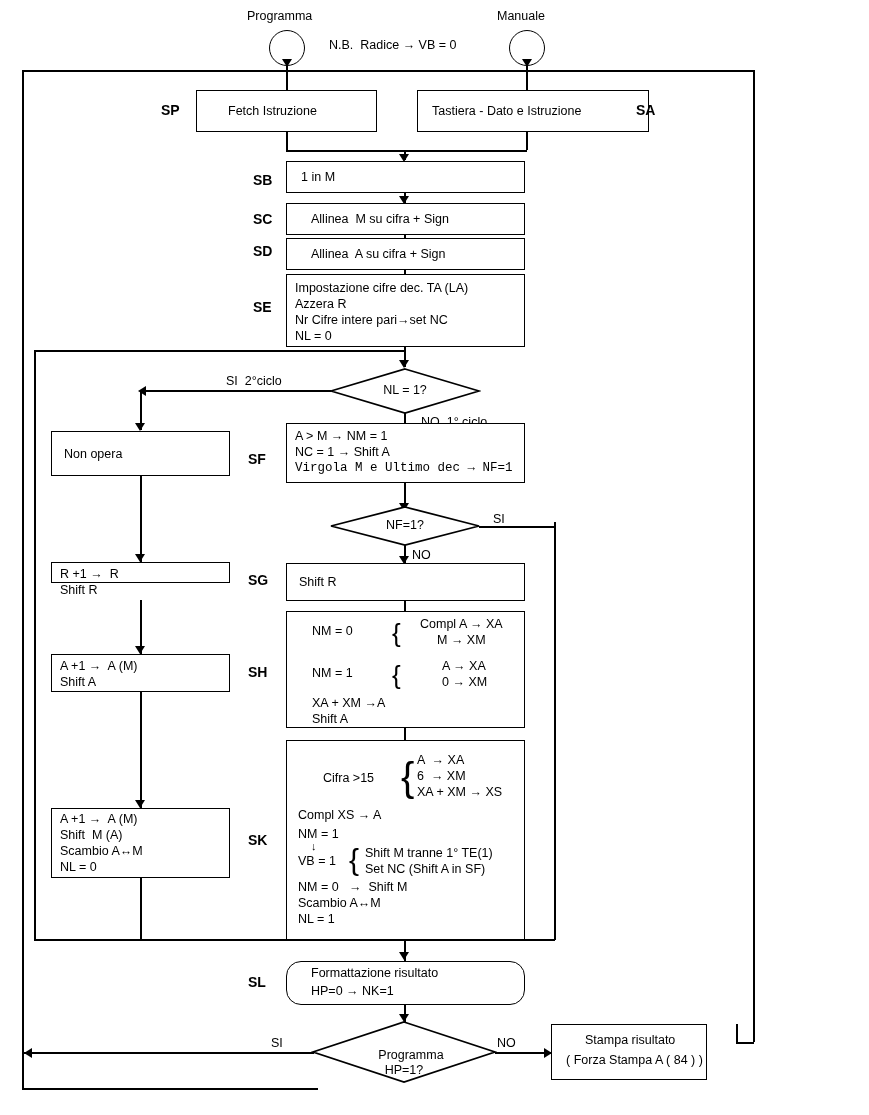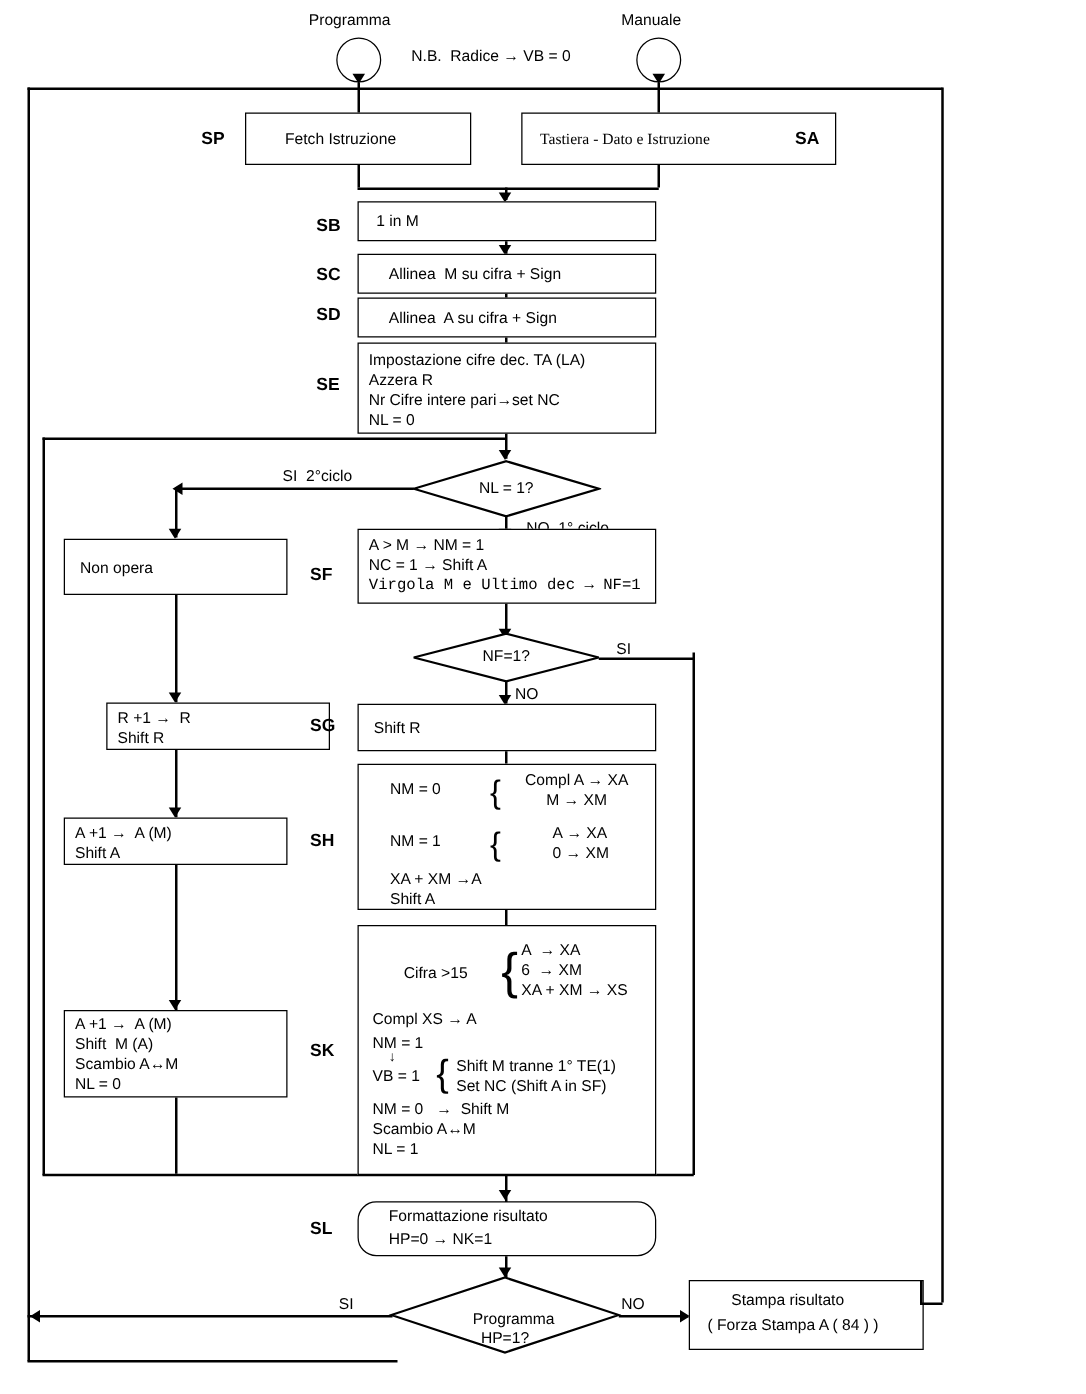--- a/index.html
+++ b/index.html
@@ -115,21 +115,21 @@
   <div class="arrow arrow-down" style="left:282px; top:59px;"></div>
   <div class="arrow arrow-down" style="left:522px; top:59px;"></div>
 
   <div class="lbl bold" style="left:161px; top:102px;">SP</div>
   <div class="box" style="left:196px; top:90px; width:181px; height:42px;">
     <div class="txt" style="left:31px; top:13px;">Fetch Istruzione</div>
   </div>
 
   <div class="line vline" style="left:286px; top:66px; height:24px;"></div>
 
-  <div class="box" style="left:417px; top:90px; width:252px; height:42px;font-family:Liberation Serif, serif;">
+  <div class="box" style="left:417px; top:90px; width:232px; height:42px;">
     <div class="txt" style="left:14px; top:13px;">Tastiera - Dato e Istruzione</div>
   </div>
   <div class="lbl bold" style="left:636px; top:102px;text-align:right;">SA</div>
   <div class="line vline" style="left:526px; top:66px; height:24px;"></div>
 
   <div class="line vline" style="left:286px; top:132px; height:18px;"></div>
   <div class="line vline" style="left:526px; top:132px; height:18px;"></div>
   <div class="line hline" style="left:286px; top:150px; width:241px;"></div>
   <div class="line vline" style="left:404px; top:150px; height:10px;"></div>
   <div class="arrow arrow-down" style="left:399px; top:154px;"></div>
@@ -209,21 +209,21 @@
   </div>
   <div class="dlabel" style="left:329px; top:518px; width:152px;">NF=1?</div>
 
   <div class="lbl" style="left:493px; top:512px;">SI</div>
   <div class="line hline" style="left:479px; top:526px; width:76px;"></div>
 
   <div class="lbl" style="left:412px; top:548px;">NO</div>
   <div class="line vline" style="left:404px; top:545px; height:18px;"></div>
   <div class="arrow arrow-down" style="left:399px; top:556px;"></div>
 
-  <div class="box" style="left:51px; top:562px; width:179px; height:38px;margin-left:34px;">
+  <div class="box" style="left:51px; top:562px; width:179px; height:21px;">
     <div class="txt" style="left:8px; top:4px;">R +1 →  R</div>
     <div class="txt" style="left:8px; top:20px;">Shift R</div>
   </div>
 
   <div class="lbl bold" style="left:248px; top:572px;">SG</div>
   <div class="box" style="left:286px; top:563px; width:239px; height:38px;">
     <div class="txt" style="left:12px; top:11px;">Shift R</div>
   </div>
 
   <div class="line vline" style="left:140px; top:600px; height:54px;"></div>
@@ -303,21 +303,21 @@
   </div>
 
   <div class="lbl" style="left:271px; top:1036px;">SI</div>
   <div class="line hline" style="left:22px; top:1052px; width:292px;"></div>
   <div class="arrow arrow-left" style="left:24px; top:1048px;"></div>
 
   <div class="lbl" style="left:497px; top:1036px;">NO</div>
   <div class="line hline" style="left:495px; top:1052px; width:56px;"></div>
   <div class="arrow arrow-right" style="left:544px; top:1048px;"></div>
 
-  <div class="box" style="left:551px; top:1024px; width:188px; height:56px;">
+  <div class="box" style="left:551px; top:1024px; width:156px; height:56px;">
     <div class="txt" style="left:33px; top:8px;">Stampa risultato</div>
     <div class="txt" style="left:14px; top:28px;">( Forza Stampa A ( 84 ) )</div>
   </div>
 
   <div class="line vline" style="left:736px; top:1024px; height:20px;"></div>
   <div class="line hline" style="left:736px; top:1042px; width:18px;"></div>
 
 </div>
 
 </body></html>

